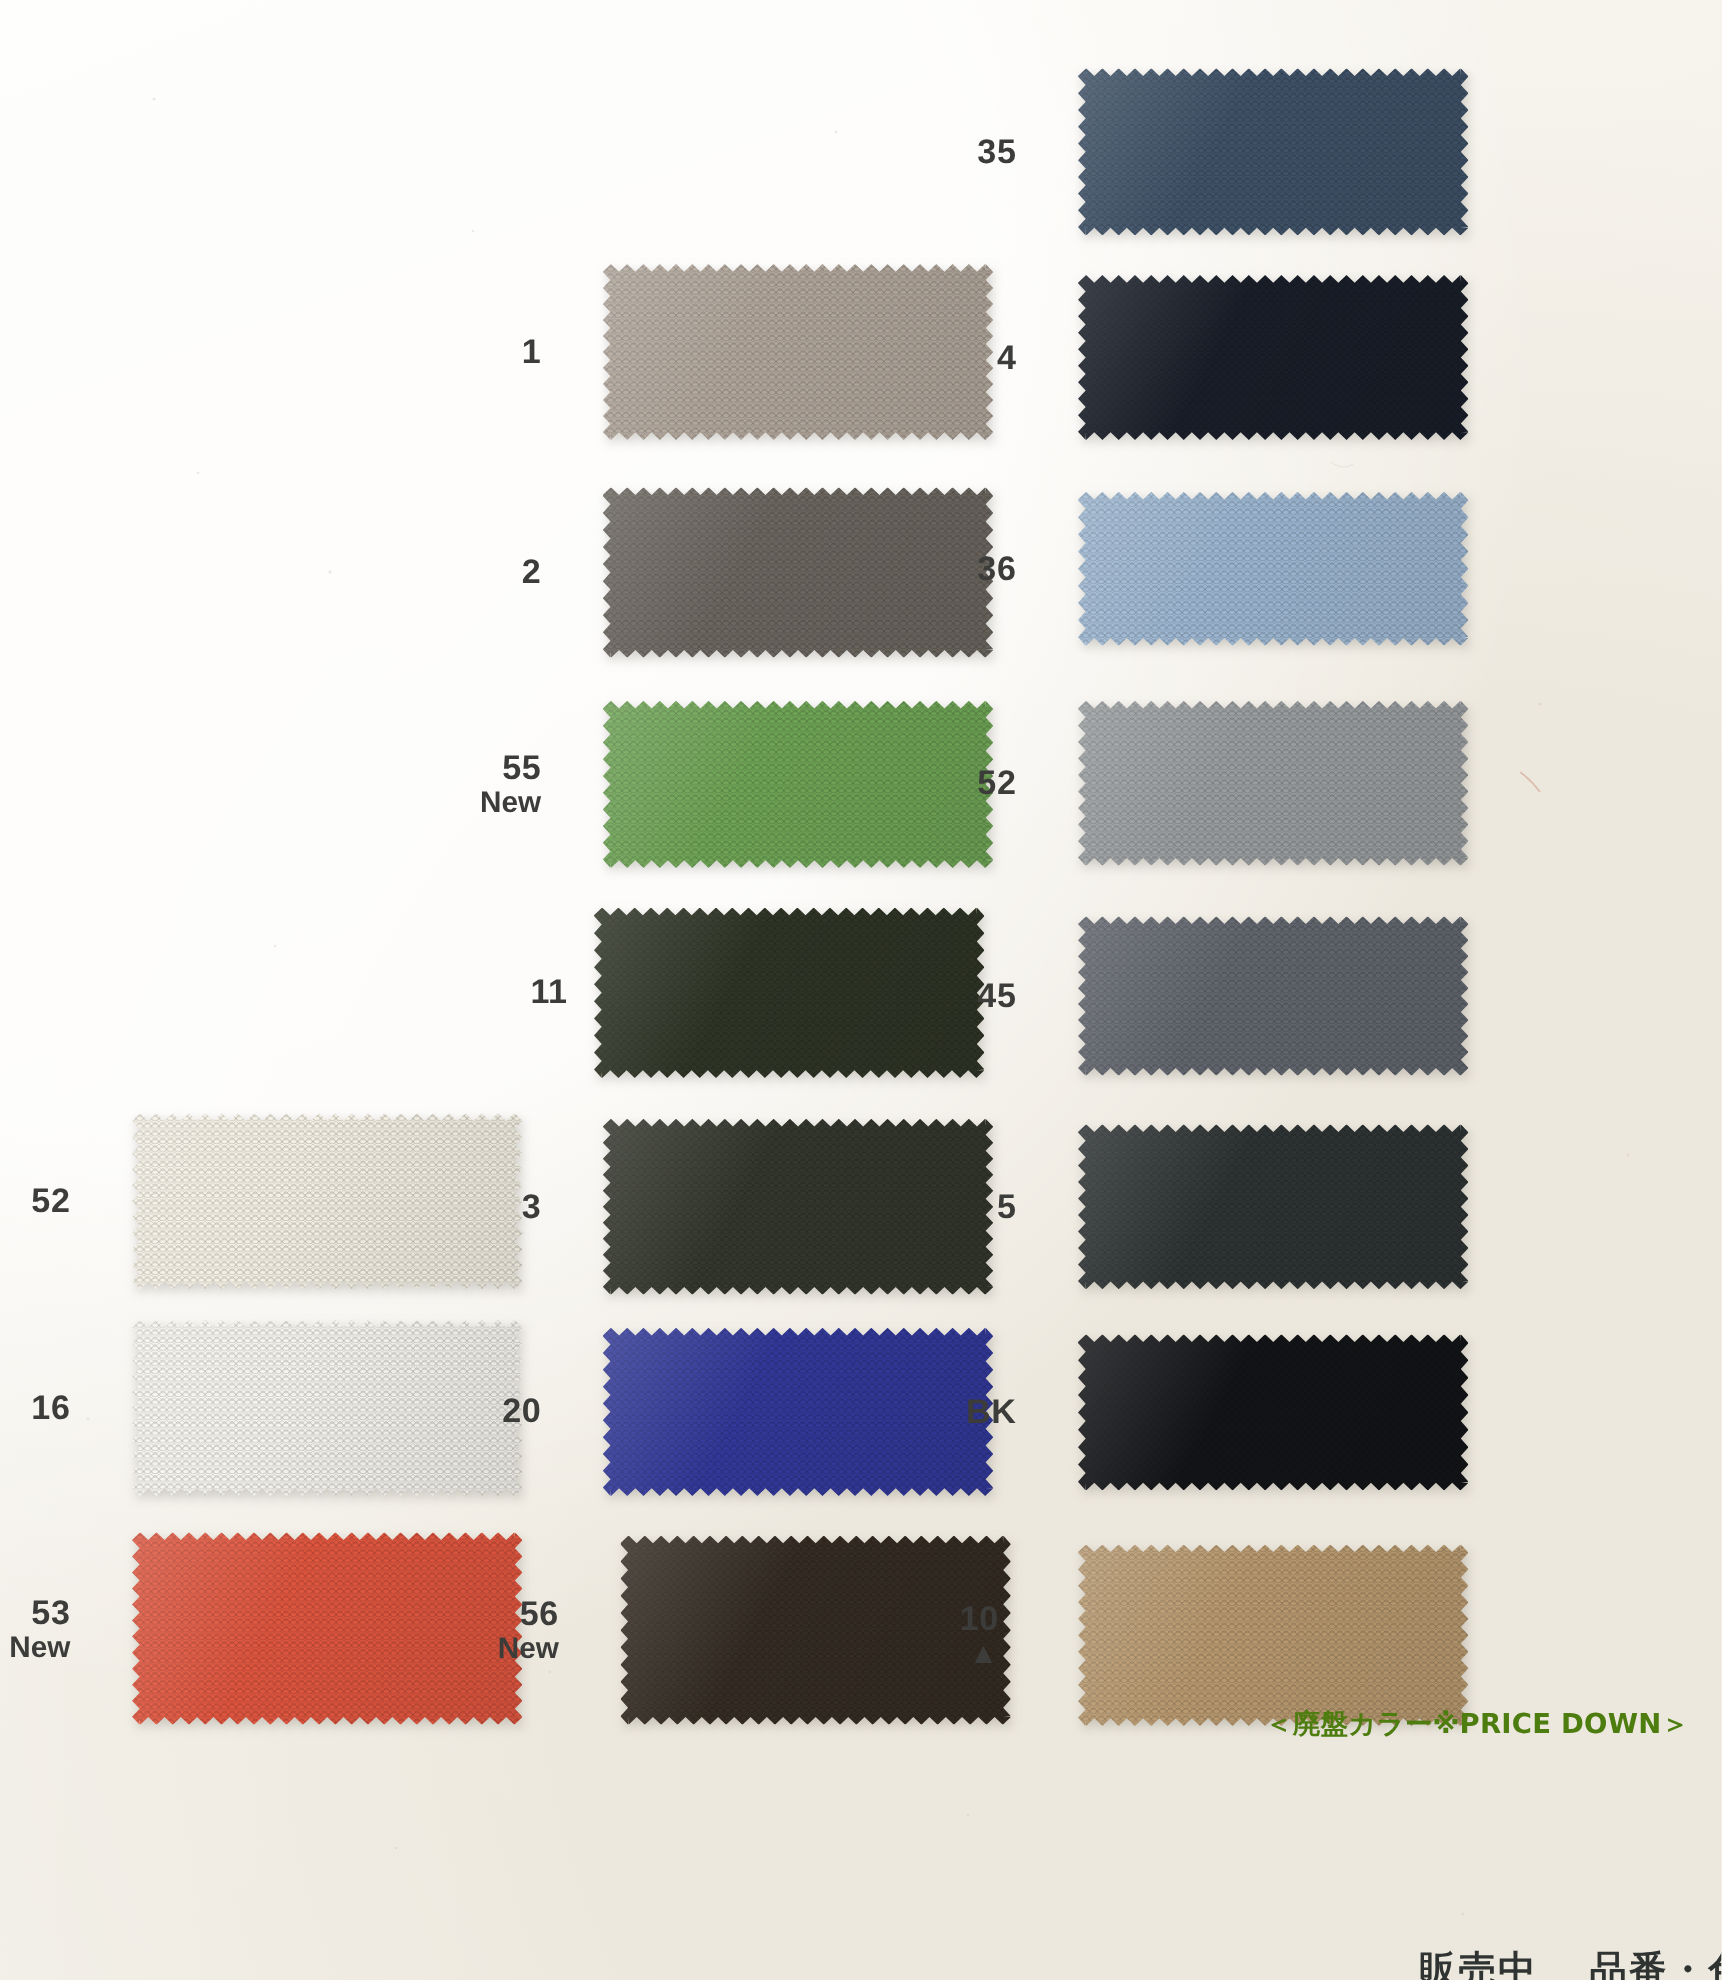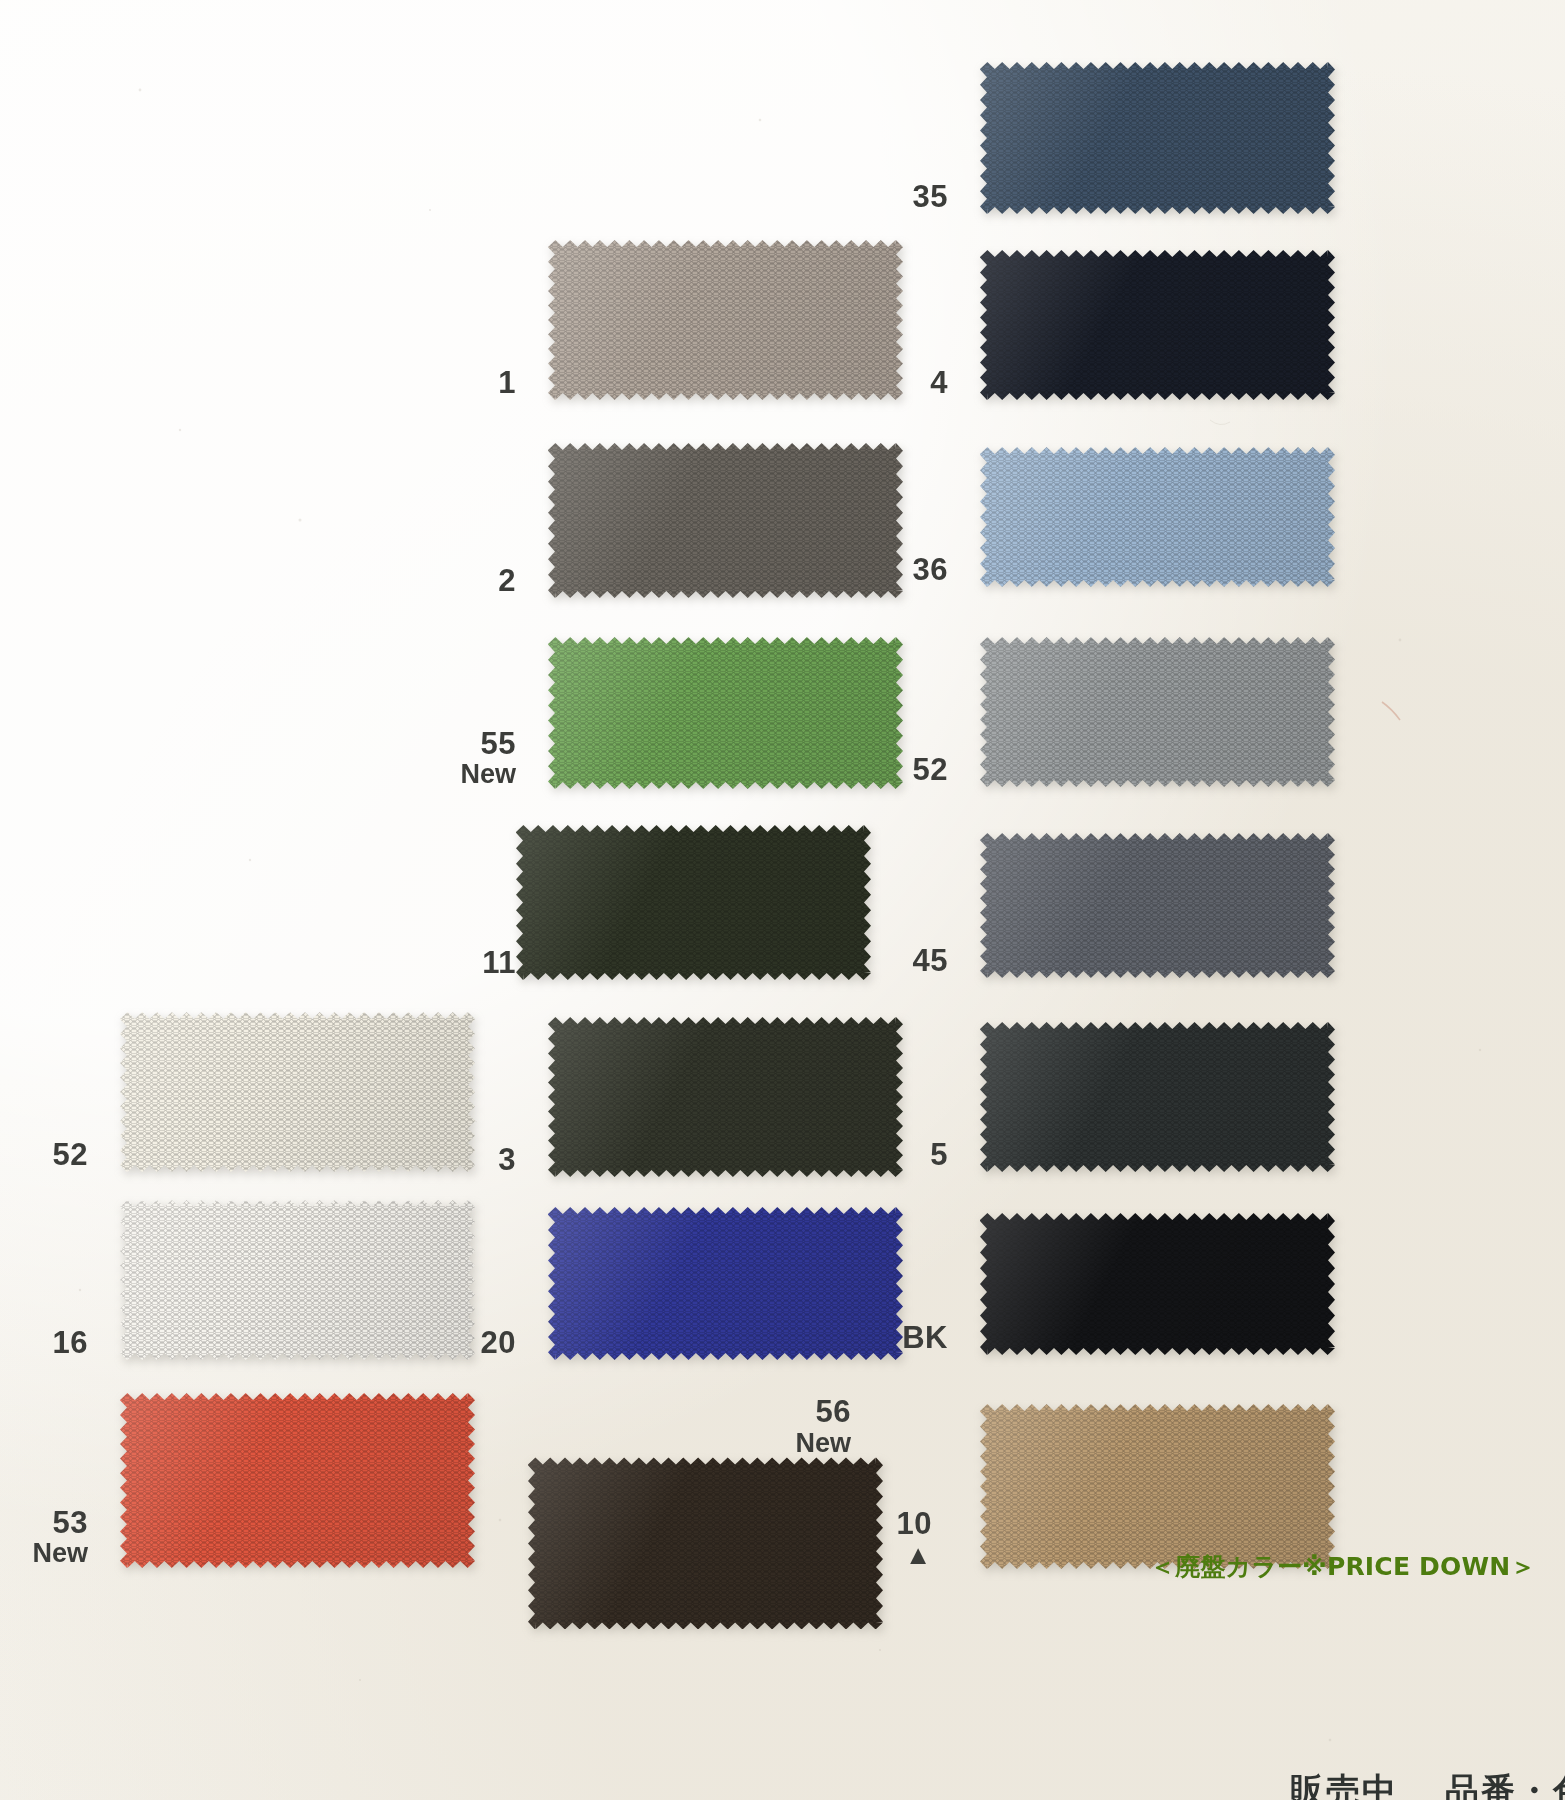--- a/index.html
+++ b/index.html
@@ -21,21 +21,21 @@
       radial-gradient(circle at 85% 80%, rgba(236,231,220,.9) 0 40%, rgba(0,0,0,0) 70%),
       linear-gradient(160deg,#f8f6f0 0%, #f4f1ea 45%, #f1eee6 100%);
     opacity:1;
     z-index:0;
   }
   #speckles{
     position:absolute;inset:0;pointer-events:none;z-index:1;opacity:.5;
   }
   .col{position:absolute;top:0;z-index:3;}
 
-  .swatch-row{position:absolute;display:flex;align-items:flex-end;}
+  .swatch-row{position:absolute;display:flex;align-items:center;gap:24px;}
 
   .label{
     text-align:right;
     font-size:31px;
     font-weight:700;
     line-height:1.06;
     letter-spacing:.5px;
     color:#3c3d3a;
     white-space:nowrap;
     font-family:"Liberation Sans", sans-serif;
@@ -226,21 +226,21 @@
       <div class="swatch-row" style="left: 398px; top: 1207px; height: 153px; width: 505px;">
         <div class="label" style="width: 118px; margin-right: 32px;"><span>20</span></div>
         <div class="chip-wrap" style="width: 355px; height: 153px;">
           <div class="chip" style="width: 355px; height: 153px; clip-path: polygon(0px 7px, 7.4px 0px, 14.8px 7px, 22.2px 0px, 29.6px 7px, 37px 0px, 44.4px 7px, 51.8px 0px, 59.2px 7px, 66.6px 0px, 74px 7px, 81.4px 0px, 88.8px 7px, 96.1px 0px, 103.5px 7px, 110.9px 0px, 118.3px 7px, 125.7px 0px, 133.1px 7px, 140.5px 0px, 147.9px 7px, 155.3px 0px, 162.7px 7px, 170.1px 0px, 177.5px 7px, 184.9px 0px, 192.3px 7px, 199.7px 0px, 207.1px 7px, 214.5px 0px, 221.9px 7px, 229.3px 0px, 236.7px 7px, 244.1px 0px, 251.5px 7px, 258.9px 0px, 266.3px 7px, 273.6px 0px, 281px 7px, 288.4px 0px, 295.8px 7px, 303.2px 0px, 310.6px 7px, 318px 0px, 325.4px 7px, 332.8px 0px, 340.2px 7px, 347.6px 0px, 348px 7px, 348px 0px, 355px 7.7px, 348px 15.3px, 355px 23px, 348px 30.6px, 355px 38.3px, 348px 45.9px, 355px 53.6px, 348px 61.2px, 355px 68.9px, 348px 76.5px, 355px 84.2px, 348px 91.8px, 355px 99.5px, 348px 107.1px, 355px 114.8px, 348px 122.4px, 355px 130.1px, 348px 137.7px, 355px 145.4px, 348px 146px, 355px 146px, 347.6px 153px, 340.2px 146px, 332.8px 153px, 325.4px 146px, 318px 153px, 310.6px 146px, 303.2px 153px, 295.8px 146px, 288.4px 153px, 281px 146px, 273.6px 153px, 266.3px 146px, 258.9px 153px, 251.5px 146px, 244.1px 153px, 236.7px 146px, 229.3px 153px, 221.9px 146px, 214.5px 153px, 207.1px 146px, 199.7px 153px, 192.3px 146px, 184.9px 153px, 177.5px 146px, 170.1px 153px, 162.7px 146px, 155.3px 153px, 147.9px 146px, 140.5px 153px, 133.1px 146px, 125.7px 153px, 118.3px 146px, 110.9px 153px, 103.5px 146px, 96.1px 153px, 88.8px 146px, 81.4px 153px, 74px 146px, 66.6px 153px, 59.2px 146px, 51.8px 153px, 44.4px 146px, 37px 153px, 29.6px 146px, 22.2px 153px, 14.8px 146px, 7.4px 153px, 7px 146px, 7px 153px, 0px 145.3px, 7px 137.7px, 0px 130.1px, 7px 122.4px, 0px 114.8px, 7px 107.1px, 0px 99.5px, 7px 91.8px, 0px 84.2px, 7px 76.5px, 0px 68.8px, 7px 61.2px, 0px 53.6px, 7px 45.9px, 0px 38.3px, 7px 30.6px, 0px 23px, 7px 15.3px, 0px 7.7px);">
             <div class="base" style="background: rgb(50, 57, 154);"></div>
             <div class="knit"></div>
             <div class="sheen"></div>
           </div>
         </div>
       </div>
-      <div class="swatch-row" style="left: 378px; top: 1396px; height: 172px; width: 505px; flex-direction: column;">
+      <div class="swatch-row" style="left: 414px; top: 1396px; height: 172px; width: 505px;">
         <div class="label" style="width: 118px; margin-right: 32px;"><span>56</span><span class="sub">New</span></div>
         <div class="chip-wrap" style="width: 355px; height: 172px;">
           <div class="chip" style="width: 355px; height: 172px; clip-path: polygon(0px 7px, 7.4px 0px, 14.8px 7px, 22.2px 0px, 29.6px 7px, 37px 0px, 44.4px 7px, 51.8px 0px, 59.2px 7px, 66.6px 0px, 74px 7px, 81.4px 0px, 88.8px 7px, 96.1px 0px, 103.5px 7px, 110.9px 0px, 118.3px 7px, 125.7px 0px, 133.1px 7px, 140.5px 0px, 147.9px 7px, 155.3px 0px, 162.7px 7px, 170.1px 0px, 177.5px 7px, 184.9px 0px, 192.3px 7px, 199.7px 0px, 207.1px 7px, 214.5px 0px, 221.9px 7px, 229.3px 0px, 236.7px 7px, 244.1px 0px, 251.5px 7px, 258.9px 0px, 266.3px 7px, 273.6px 0px, 281px 7px, 288.4px 0px, 295.8px 7px, 303.2px 0px, 310.6px 7px, 318px 0px, 325.4px 7px, 332.8px 0px, 340.2px 7px, 347.6px 0px, 348px 7px, 348px 0px, 355px 7.8px, 348px 15.6px, 355px 23.5px, 348px 31.3px, 355px 39.1px, 348px 46.9px, 355px 54.7px, 348px 62.5px, 355px 70.4px, 348px 78.2px, 355px 86px, 348px 93.8px, 355px 101.6px, 348px 109.5px, 355px 117.3px, 348px 125.1px, 355px 132.9px, 348px 140.7px, 355px 148.5px, 348px 156.4px, 355px 164.2px, 348px 165px, 355px 165px, 347.6px 172px, 340.2px 165px, 332.8px 172px, 325.4px 165px, 318px 172px, 310.6px 165px, 303.2px 172px, 295.8px 165px, 288.4px 172px, 281px 165px, 273.6px 172px, 266.3px 165px, 258.9px 172px, 251.5px 165px, 244.1px 172px, 236.7px 165px, 229.3px 172px, 221.9px 165px, 214.5px 172px, 207.1px 165px, 199.7px 172px, 192.3px 165px, 184.9px 172px, 177.5px 165px, 170.1px 172px, 162.7px 165px, 155.3px 172px, 147.9px 165px, 140.5px 172px, 133.1px 165px, 125.7px 172px, 118.3px 165px, 110.9px 172px, 103.5px 165px, 96.1px 172px, 88.8px 165px, 81.4px 172px, 74px 165px, 66.6px 172px, 59.2px 165px, 51.8px 172px, 44.4px 165px, 37px 172px, 29.6px 165px, 22.2px 172px, 14.8px 165px, 7.4px 172px, 7px 165px, 7px 172px, 0px 164.2px, 7px 156.4px, 0px 148.5px, 7px 140.7px, 0px 132.9px, 7px 125.1px, 0px 117.3px, 7px 109.5px, 0px 101.6px, 7px 93.8px, 0px 86px, 7px 78.2px, 0px 70.4px, 7px 62.5px, 0px 54.7px, 7px 46.9px, 0px 39.1px, 7px 31.3px, 0px 23.5px, 7px 15.6px, 0px 7.8px);">
             <div class="base" style="background: rgb(53, 44, 35);"></div>
             <div class="knit"></div>
             <div class="sheen"></div>
           </div>
         </div>
       </div>
     </div>

